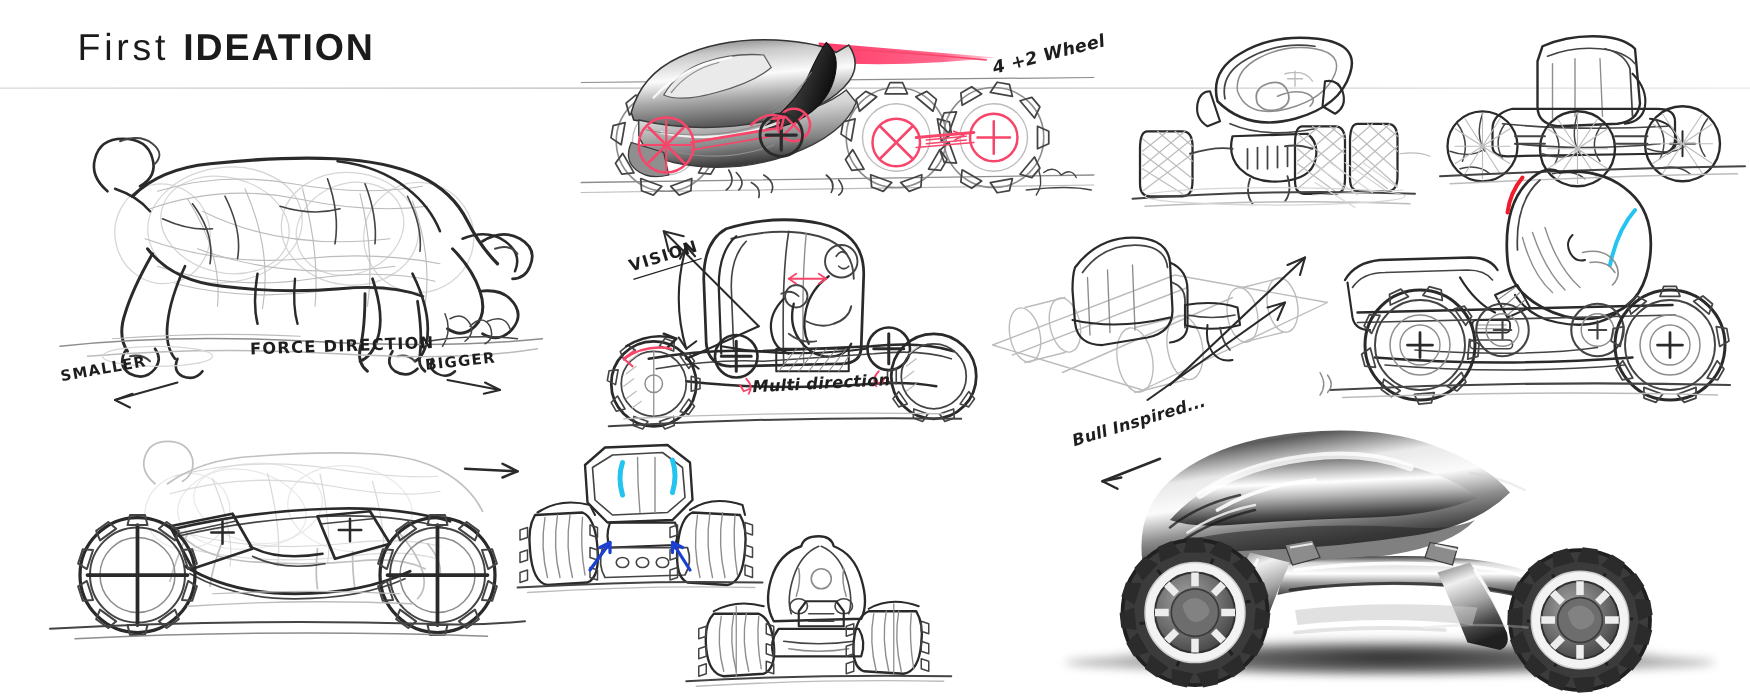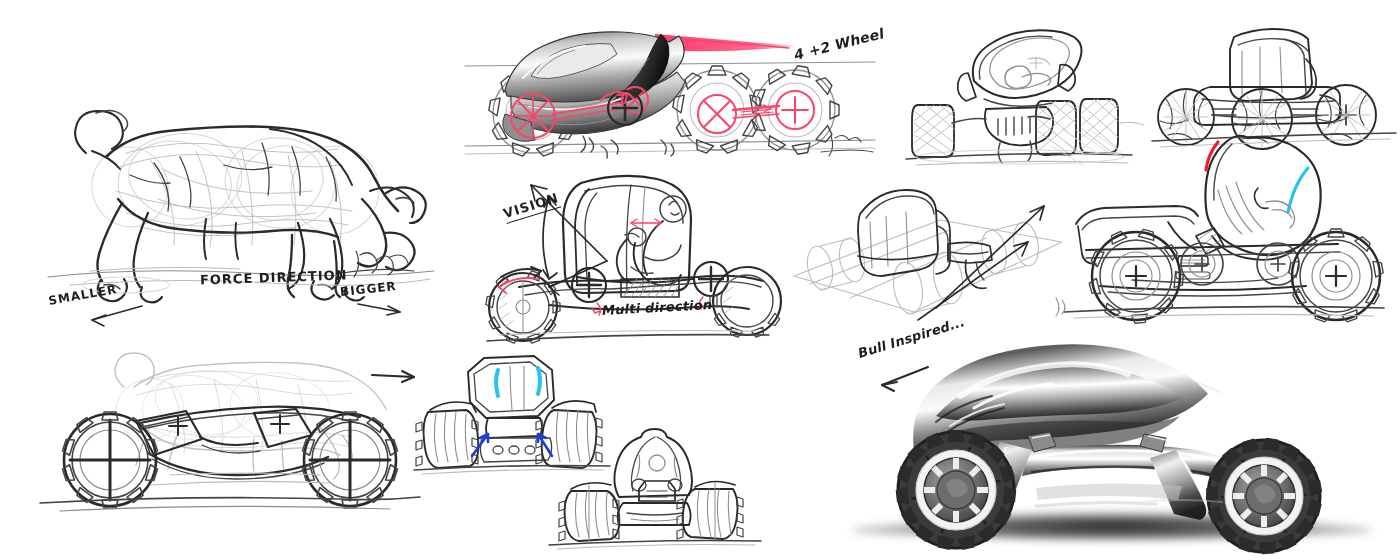--- a/index.html
+++ b/index.html
@@ -84,20 +84,26 @@
   .annot-svg { position:absolute; overflow: visible; }
 
   
   .groundblur { filter: blur(4px); }
 </style>
 </head>
 <body>
 
 <div id="board">
 
+  <div id="header">
+    <div id="title">
+      <span class="t-light">First </span><span class="t-bold">IDEATION</span>
+    </div>
+    <div id="header-rule"></div>
+  </div>
 
   <div class="panel" style="left:30px; top:95px;">
     <svg width="410" height="200" viewBox="0 0 410 200">
       <g>
 
         <g class="pvl" stroke-width="1">
           <ellipse cx="150" cy="85" rx="62" ry="46" transform="rotate(-8 150 85)"></ellipse>
           <ellipse cx="150" cy="85" rx="52" ry="38" transform="rotate(14 150 85)"></ellipse>
           <ellipse cx="250" cy="88" rx="55" ry="45" transform="rotate(6 250 88)"></ellipse>
           <ellipse cx="250" cy="88" rx="44" ry="36" transform="rotate(-22 250 88)"></ellipse>

